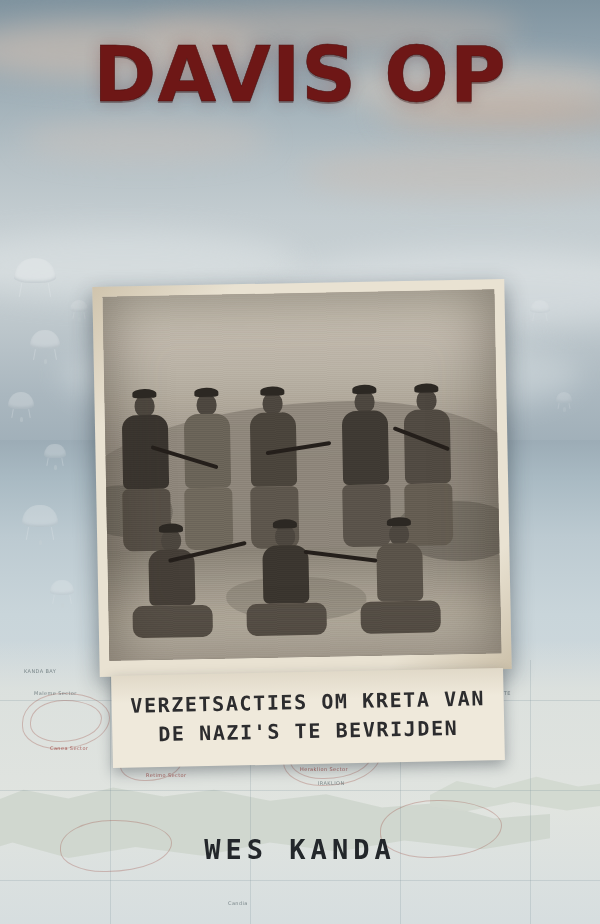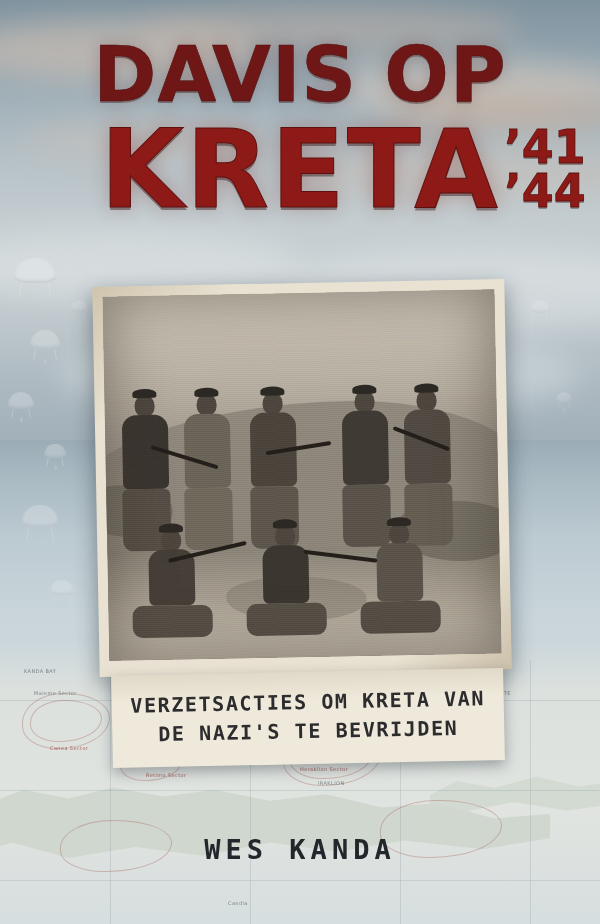--- a/index.html
+++ b/index.html
@@ -434,27 +434,20 @@
       <div class="body"></div>
   </div>
   <div class="chute" style="left:556px; top:392px; width:16px; height:20px; opacity:.25;">
     <div class="canopy"></div>
       <div class="lines"></div>
       <div class="body"></div>
   </div>
 
   <div class="title-block">
     <div class="title-line1">DAVIS OP</div>
-    <div class="title-line2-wrap">
-      <span class="title-line2">KRETA</span>
-      <span class="years">
-        <div>’41</div>
-        <div>’44</div>
-      </span>
-    </div>
   </div>
 
   <div class="photo-frame">
     <div class="photo">
       <div class="ph-sky"></div>
       <div class="ph-hill"></div>
       <div class="ph-ground"></div>
 
       <div class="ph-rock" style="left:-6%; top:52%; width:90px; height:52px;"></div>
       <div class="ph-rock" style="left:74%; top:58%; width:120px; height:60px;"></div>

